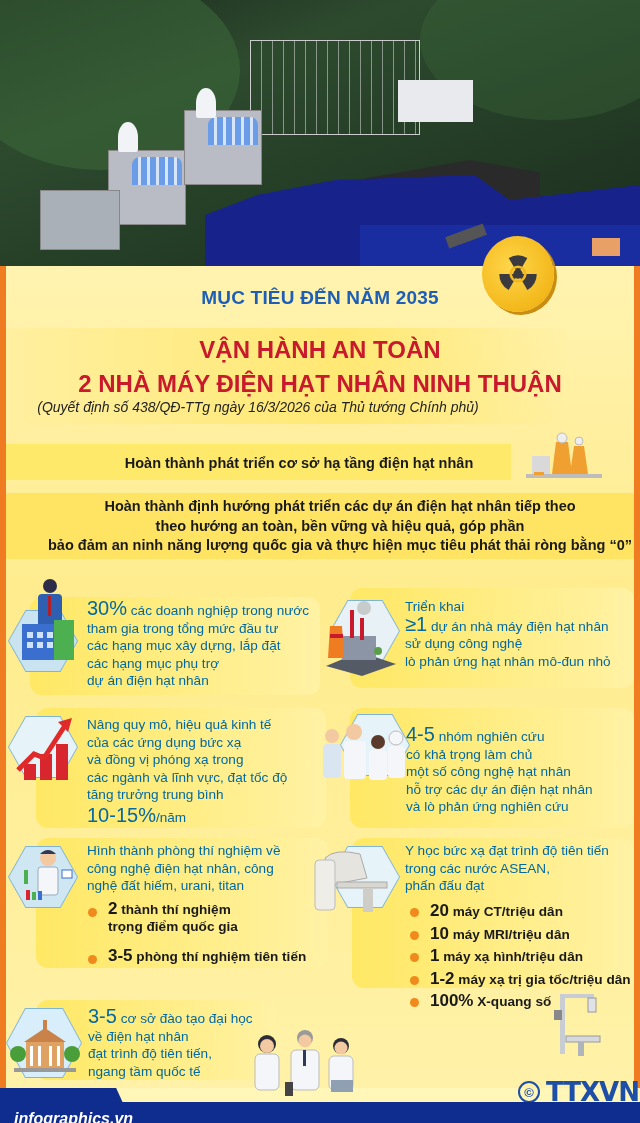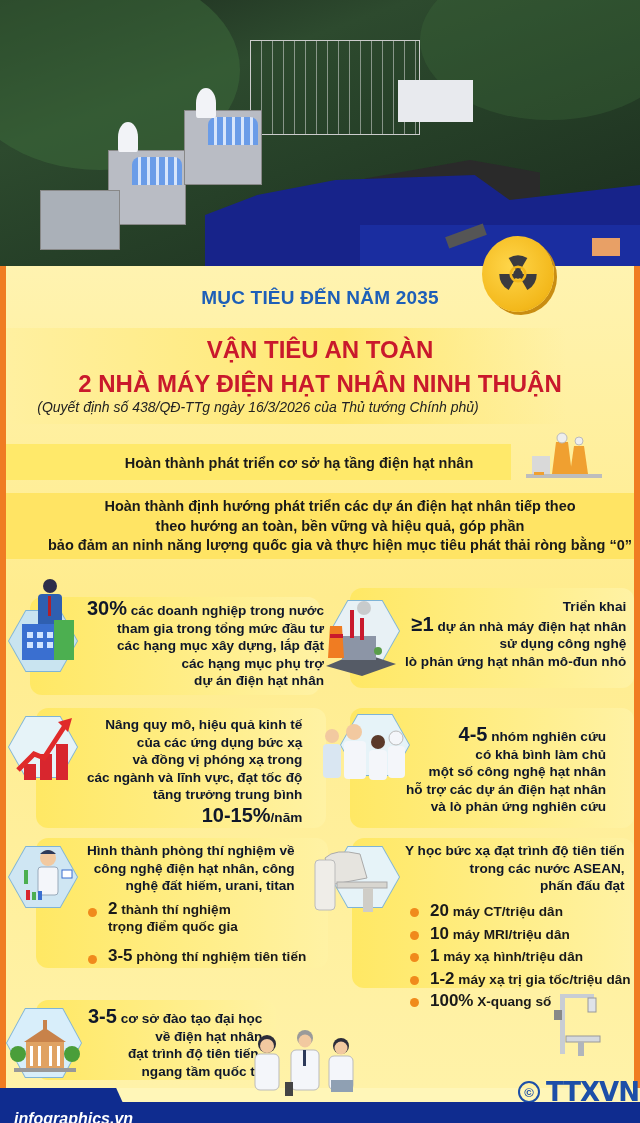--- a/index.html
+++ b/index.html
@@ -51,21 +51,21 @@
   .band2 { top: 493px; width: 628px; height: 66px; background: #ffe464; }
   .band-text { position: absolute; left: 0; width: 640px; text-align: center; font-weight: bold; font-size: 14.5px; padding-left: 40px; }
   .t1 { top: 455px; padding-left: 8px; }
   .t1 span { position: relative; left: -25px; }
   .t2 { top: 497px; line-height: 19.5px; }
 
   .factory { position: absolute; left: 524px; top: 432px; width: 80px; height: 48px; }
 
   
   .card { position: absolute; background: linear-gradient(90deg, #ffe864 0%, #fff2a4 100%); border-radius: 12px; }
-  .card-text { position: absolute; font-weight: bold; font-size: 13.6px; line-height: 17.6px; color: #0f172a; text-align: right; }
+  .card-text { position: absolute; font-weight: normal; font-size: 13.6px; line-height: 17.6px; color: #0369a1; }
   .big { font-size: 20px; }
   .hex { position: absolute; width: 68px; height: 60px; clip-path: polygon(25% 0, 75% 0, 100% 50%, 75% 100%, 25% 100%, 0 50%);
     background: #c9e4f0; }
   .hex-outline { position: absolute; width: 70px; height: 62px; clip-path: polygon(25% 0, 75% 0, 100% 50%, 75% 100%, 25% 100%, 0 50%); background: #7fb4d6; }
   .illus { position: absolute; }
 
   .bullets { position: absolute; list-style: none; font-weight: bold; font-size: 13.6px; color: #1a1a1a; }
   .bullets li { position: relative; padding-left: 20px; }
   .bullets li::before { content: ""; position: absolute; left: 0; top: 8px; width: 9px; height: 9px; border-radius: 50%; background: #f08a1c; }
 
@@ -112,21 +112,21 @@
     <path d="M50 50 L86 50 A36 36 0 0 1 68 81 Z" fill="#3b3b3f"></path>
     <path d="M50 50 L32 81 A36 36 0 0 1 14 50 Z" fill="#3b3b3f"></path>
     <circle cx="50" cy="50" r="14" fill="none" stroke="#f3b81b" stroke-width="5"></circle>
     <circle cx="50" cy="50" r="8" fill="#3b3b3f"></circle>
   </svg>
 </div>
 
 <div class="kicker">MỤC TIÊU ĐẾN NĂM 2035</div>
 <div class="title-band"></div>
 <div class="title">
-  <div>VẬN TIÊU AN TOÀN</div>
+  <div>VẬN HÀNH AN TOÀN</div>
   <div>2 NHÀ MÁY ĐIỆN HẠT NHÂN NINH THUẬN</div>
 </div>
 <div class="decree">(Quyết định số 438/QĐ-TTg ngày 16/3/2026 của Thủ tướng Chính phủ)</div>
 
 <div class="band band1"></div>
 <div class="band-text t1"><span>Hoàn thành phát triển cơ sở hạ tầng điện hạt nhân</span></div>
 
 <svg class="factory" viewBox="0 0 80 48">
   <rect x="8" y="24" width="18" height="18" fill="#d9d9d9"></rect>
   <polygon points="28,42 32,10 44,10 48,42" fill="#f0a030"></polygon>
@@ -215,21 +215,21 @@
     <rect x="3" y="22" width="18" height="34" rx="4" fill="#d9e6f2"></rect>
   <circle cx="34" cy="10" r="8" fill="#f2c9a0"></circle>
     <rect x="24" y="19" width="22" height="38" rx="4" fill="#f4f6fa"></rect>
   <circle cx="58" cy="20" r="7" fill="#5a3a2a"></circle>
     <rect x="49" y="28" width="18" height="30" rx="4" fill="#f4f6fa"></rect>
   <circle cx="76" cy="16" r="7" fill="#f4f6fa" stroke="#bbb"></circle>
     <rect x="68" y="24" width="17" height="32" rx="4" fill="#f4f6fa"></rect>
 </svg>
 <div class="card-text" style="left:406px;top:726px;">
   <div><span class="big">4-5</span><span> nhóm nghiên cứu</span></div>
-  <div>có khả bình làm chủ</div>
+  <div>có khả trọng làm chủ</div>
   <div>một số công nghệ hạt nhân</div>
   <div>hỗ trợ các dự án điện hạt nhân</div>
   <div>và lò phản ứng nghiên cứu</div>
 </div>
 
 <div class="card" style="left:36px;top:838px;width:292px;height:130px;"></div>
 <div class="hex-outline" style="left:8px;top:846px;"></div>
 <div class="hex" style="left:9px;top:847px;background:#cfe6f3;"></div>
 <svg class="illus" style="left:18px;top:846px;width:60px;height:60px;" viewBox="0 0 60 60">
   <circle cx="30" cy="12" r="8" fill="#f2c9a0"></circle>

